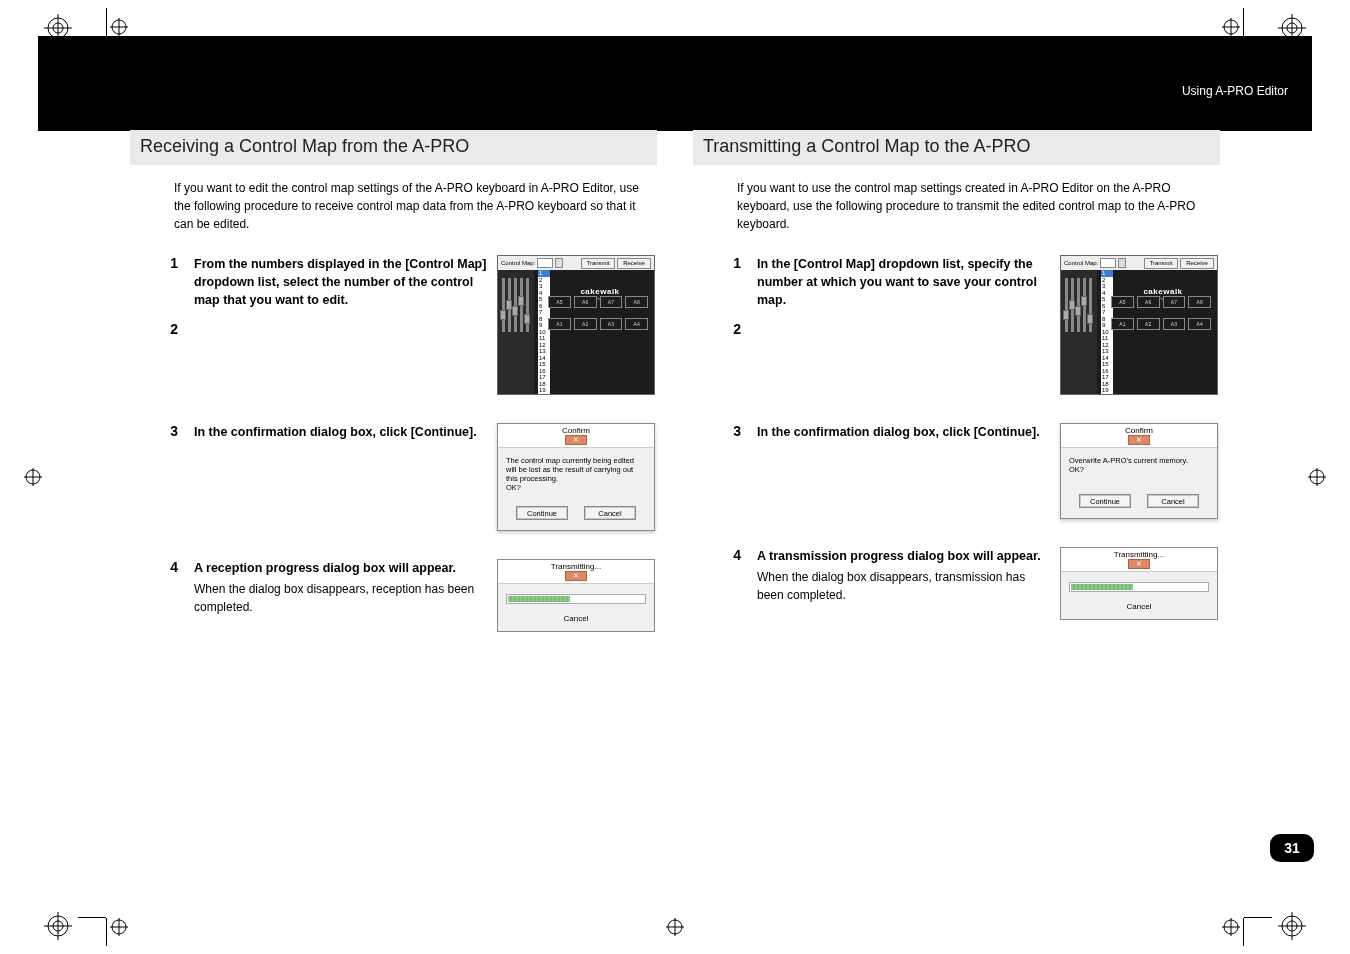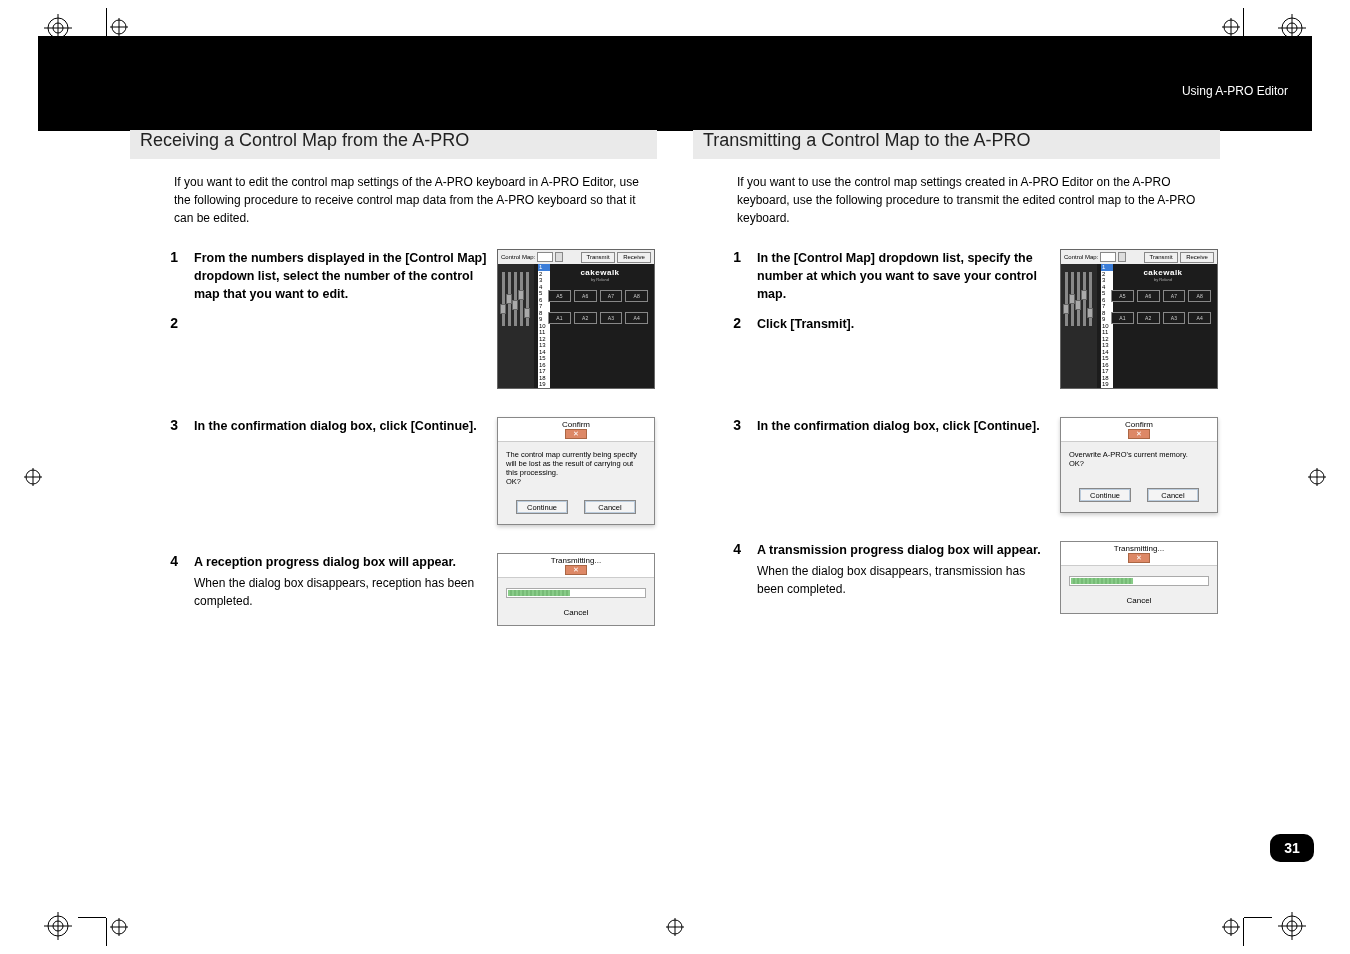--- a/index.html
+++ b/index.html
@@ -6,21 +6,21 @@
   body { width: 1350px; height: 954px; background: #fff; font-family: Arial, Helvetica, sans-serif; position: relative; overflow: hidden; }
 
   .black-band { position: absolute; top: 36px; left: 38px; right: 38px; height: 95px; background: #000; }
   .header-text { position: absolute; right: 24px; top: 48px; color: #fff; font-size: 12px; }
 
   .page-area { position: absolute; top: 130px; left: 130px; right: 130px; bottom: 130px; }
 
   .cols { display: flex; gap: 36px; }
   .col { flex: 1; }
 
-  .section-head { background: #eaeaea; padding: 0 10px 8px; margin-bottom: 14px; }
+  .section-head { background: #eaeaea; padding: 6px 10px 8px; margin-bottom: 14px; }
   .section-head h2 { font-size: 18px; font-weight: normal; color: #222; }
 
   .intro { font-size: 12px; line-height: 1.5; margin: 0 0 22px 44px; color: #000; }
 
   .step-row { display: flex; align-items: flex-start; margin-bottom: 28px; }
   .step-text { flex: 1; display: flex; gap: 16px; align-items: flex-start; }
   .step-num { font-weight: bold; font-size: 14px; width: 20px; text-align: right; margin-left: 28px; }
   .step-body { flex: 1; }
   .step-body .bold { font-weight: bold; font-size: 12.5px; line-height: 1.45; }
   .step-body .plain { font-size: 12px; line-height: 1.45; margin-top: 4px; }
@@ -34,21 +34,21 @@
   .editor-top .dd { width: 16px; height: 10px; background: #fff; border: 1px solid #888; }
   .editor-top .arrow { width: 8px; height: 10px; background: #ddd; border: 1px solid #888; }
   .editor-top .btn { width: 34px; height: 11px; background: #f0f0f0; border: 1px solid #888; color: #000; font-size: 6px; display: flex; align-items: center; justify-content: center; }
   .editor-left { position: absolute; top: 14px; left: 0; width: 36px; bottom: 0; background: #2a2a2a; }
   .editor-slider { position: absolute; width: 3px; background: #888; top: 8px; height: 54px; }
   .editor-knob { position: absolute; width: 6px; height: 10px; background: #aaa; border: 1px solid #666; }
   .editor-dd-list { position: absolute; top: 14px; left: 40px; width: 12px; background: #fff; color: #000; }
   .editor-dd-list div { font-size: 6px; line-height: 6.5px; padding: 0 1px; }
   .editor-dd-list .sel { background: #3b7dd8; color: #fff; }
   .editor-brand { position: absolute; top: 18px; right: 10px; width: 88px; text-align: center; }
-  .editor-brand .logo { font-family: Arial Black, Arial; font-weight: 900; font-size: 8px; color: #fff; letter-spacing: 0.5px; }
+  .editor-brand .logo { font-family: Arial Black, Arial; font-weight: 900; font-size: 8px; color: #fff; letter-spacing: 0.5px; margin-top: 13px; }
   .editor-brand .sub { font-size: 4px; color: #aaa; }
   .abtns { position: absolute; right: 6px; width: 100px; display: grid; grid-template-columns: repeat(4, 1fr); gap: 3px; }
   .abtns .ab { height: 12px; border: 1px solid #888; background: #1c1c1c; color: #ccc; font-size: 5px; display: flex; align-items: center; justify-content: center; }
 
   .dialog-shot { width: 158px; background: #f0f0f0; border: 1px solid #888; font-size: 8px; color: #000; box-shadow: 0 2px 4px rgba(0,0,0,.2); }
   .dialog-title { display: flex; justify-content: space-between; align-items: center; padding: 2px 4px; border-bottom: 1px solid #ccc; background: #fff; flex-direction: column; }
   .dialog-title .x { width: 22px; height: 10px; background: #d86; border: 1px solid #a64; color: #fff; font-size: 7px; display: flex; align-items: center; justify-content: center; }
   .dialog-body { padding: 8px; font-size: 7.5px; line-height: 1.2; }
   .dialog-btns { display: flex; justify-content: center; gap: 16px; padding: 6px 8px 10px; }
   .dialog-btns .db { width: 52px; height: 14px; background: #f4f4f4; border: 1px solid #888; font-size: 7.5px; display: flex; align-items: center; justify-content: center; box-shadow: 0 0 0 1px #bcd inset; }
@@ -248,21 +248,21 @@
           <div class="step-body">
               <p class="bold">In the confirmation dialog box, click [Continue].</p>
             </div>
         </div>
         <div class="thumb">
           <div class="dialog-shot">
             <div class="dialog-title">
                 <span>Confirm</span>
                 <div class="x">✕</div>
               </div>
-            <div class="dialog-body" style="white-space:pre-line;">The control map currently being specify will be lost as the result of carrying out this processing.
+            <div class="dialog-body" style="white-space:pre-line;">The control map currently being edited will be lost as the result of carrying out this processing.
 OK?</div>
             <div class="dialog-btns">
               <div class="db">Continue</div>
               <div class="db">Cancel</div>
             </div>
           </div>
         </div>
       </div>
 
       <div class="step-row">
@@ -298,23 +298,20 @@
         <div class="step-text">
           <div>
             <div style="display:flex; gap:16px; align-items:flex-start;">
               <div class="step-num">1</div>
               <div class="step-body">
                   <p class="bold">In the [Control Map] dropdown list, specify the number at which you want to save your control map.</p>
                 </div>
             </div>
             <div style="display:flex; gap:16px; align-items:flex-start; margin-top:12px;">
               <div class="step-num">2</div>
-              <div class="step-body">
-                  <p class="bold">Click [Transmit].</p>
-                </div>
             </div>
           </div>
         </div>
         <div class="thumb">
           <div class="editor-shot">
             <div class="editor-top">
               <span class="lbl">Control Map:</span>
               <div class="dd"></div>
               <div class="arrow"></div>
               <div style="flex:1"></div>

